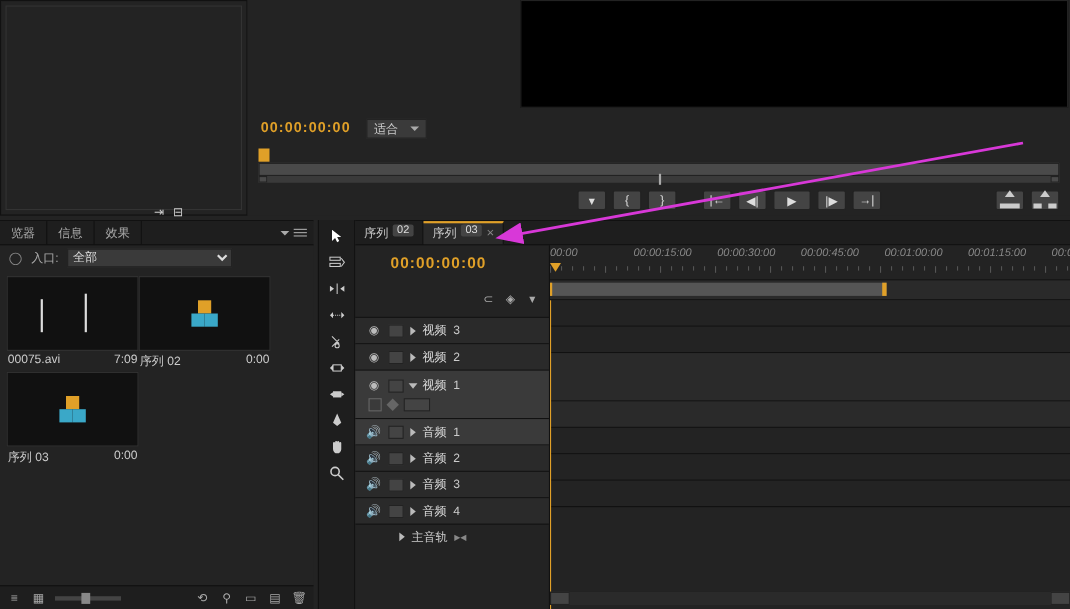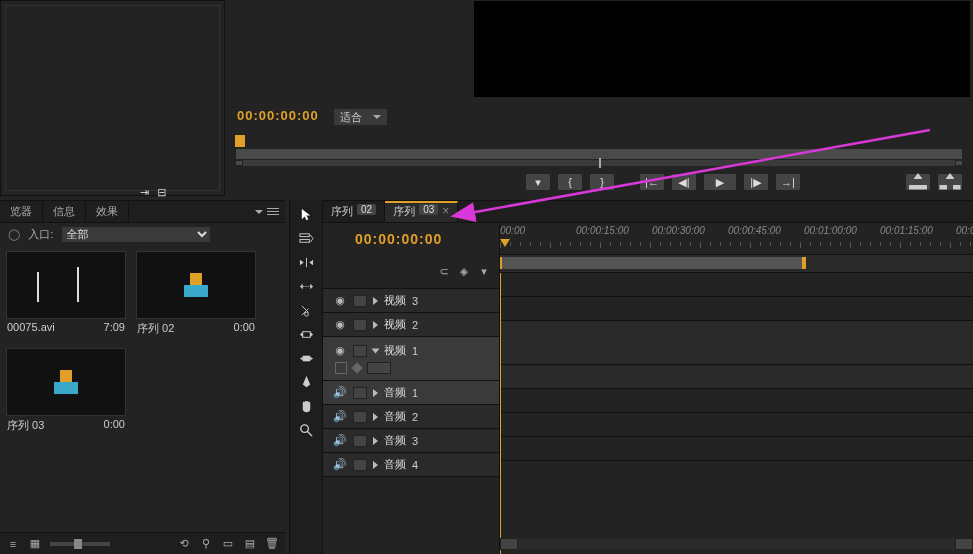--- a/index.html
+++ b/index.html
@@ -33,21 +33,21 @@
 .proj-tabs { display:flex; height:22px; border-bottom:1px solid #111; background:#1e1e1e; }
 .proj-tab { padding:4px 10px; color:#aaa; border-right:1px solid #111; display:flex; align-items:center; }
 .proj-menu { margin-left:auto; display:flex; align-items:center; padding-right:6px; gap:4px; }
 .proj-menu .dd { width:0; height:0; border-left:4px solid transparent; border-right:4px solid transparent; border-top:4px solid #aaa; }
 .proj-menu .lines div { width:12px; height:1px; background:#aaa; margin:2px 0; }
 .proj-header { display:flex; align-items:center; height:22px; padding:0 8px; justify-content:space-between; }
 .proj-count { color:#ddd; }
 .proj-filter { display:flex; align-items:center; height:22px; gap:8px; padding:0 8px; }
 .proj-filter .entry { color:#aaa; }
 .proj-filter select { background:#3a3a3a; border:1px solid #222; color:#ddd; height:17px; width:150px; font-size:11px; }
-.bin-grid { display:flex; flex-wrap:wrap; padding:6px; gap:10px; }
+.bin-grid { display:flex; flex-wrap:wrap; padding:6px; }
 .bin-item { width:120px; }
 .bin-item .thumb { width:120px; height:68px; background:#111; border:1px solid #333; position:relative; display:flex; align-items:center; justify-content:center; }
 .bin-item .thumb .stack { position:relative; width:24px; height:24px; }
 .bin-item .thumb .stack .sq { position:absolute; width:12px; height:12px; }
 .bin-item .thumb .stack .sq.a { left:6px; top:0; background:#e0a028; }
 .bin-item .thumb .stack .sq.b { left:0; top:12px; background:#3aa8c8; }
 .bin-item .thumb .stack .sq.c { left:12px; top:12px; background:#3aa8c8; }
 .bin-item .info { display:flex; justify-content:space-between; padding:2px 1px; color:#bbb; }
 .proj-footer { position:absolute; bottom:0; left:0; right:0; height:22px; background:#1e1e1e; display:flex; align-items:center; padding:0 6px; gap:8px; border-top:1px solid #111; }
 .proj-footer .sp { flex:1; }
@@ -382,20 +382,25 @@
         <span class="th-play"></span>
         <span class="th-label">音频</span>
         <span>3</span>
       </div>
       <div class="track-head">
         <span class="th-ico">🔊</span>
         <span class="th-toggle"></span>
         <span class="th-play"></span>
         <span class="th-label">音频</span>
         <span>4</span>
+      </div>
+      <div class="master-head">
+        <span class="mplay"></span>
+        <span>主音轨</span>
+        <span class="m-expand">▸◂</span>
       </div>
     </div>
     <div class="tl-right">
       <div class="tl-ruler">
         <div class="tl-labels" id="tl-labels">
             <span style="left: 0px;">00:00</span>
             <span style="left: 76px;">00:00:15:00</span>
             <span style="left: 152px;">00:00:30:00</span>
             <span style="left: 228px;">00:00:45:00</span>
             <span style="left: 304px;">00:01:00:00</span>

